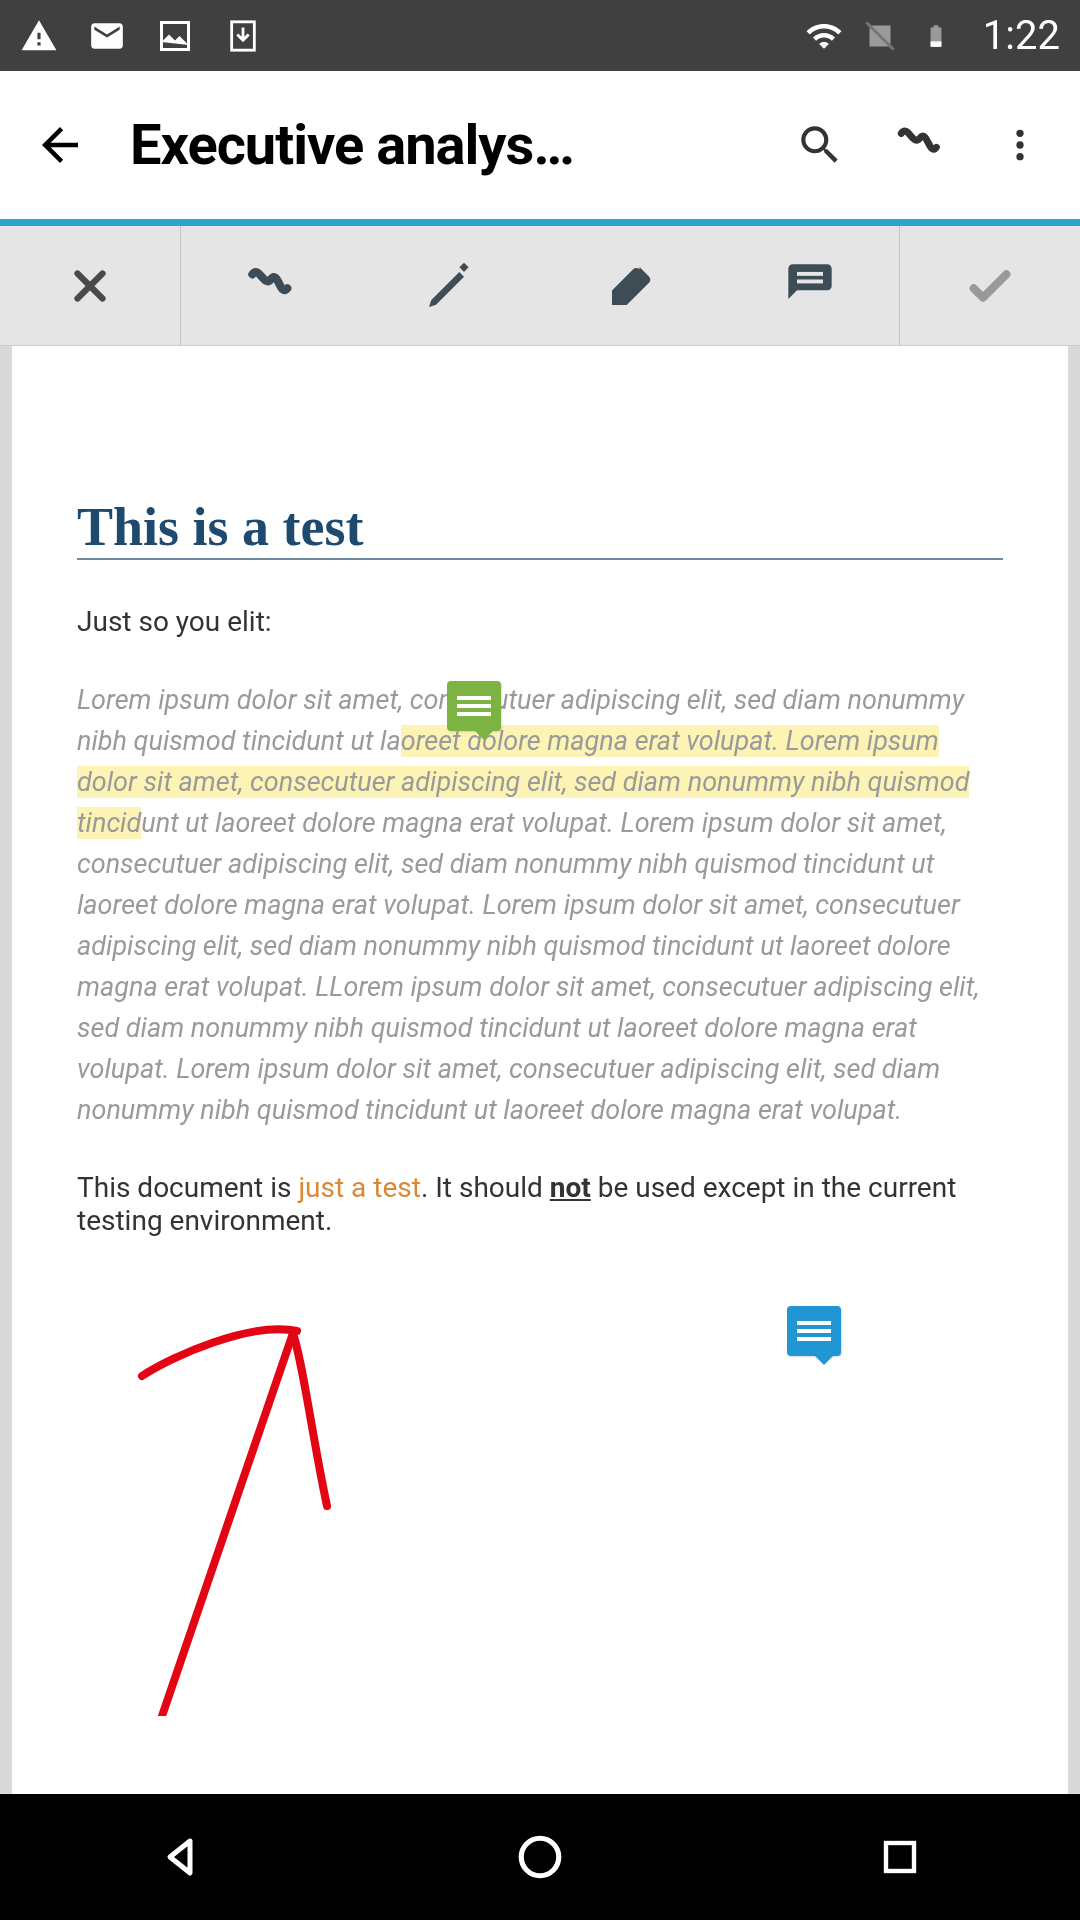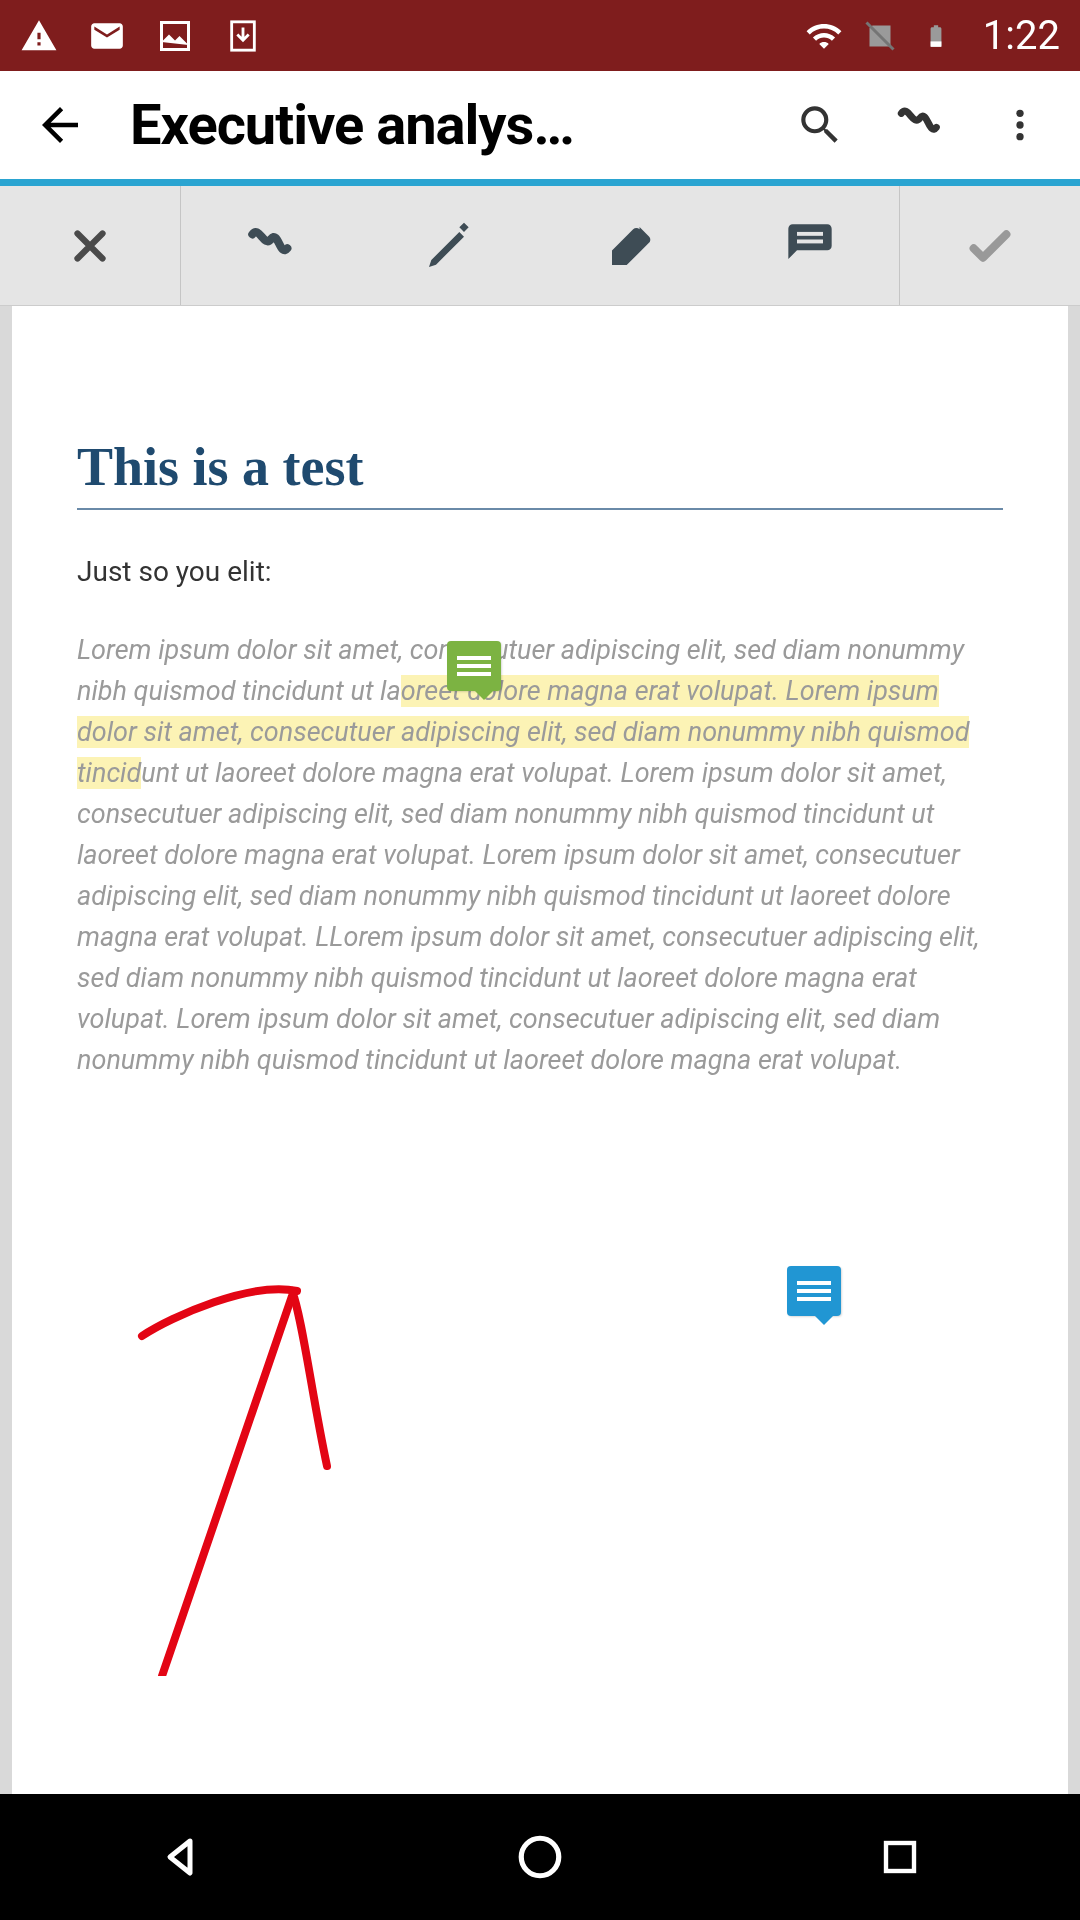--- a/index.html
+++ b/index.html
@@ -1,40 +1,40 @@
 <!DOCTYPE html>
 <html><head>
 <meta charset="utf-8">
 <style>
   * { margin: 0; padding: 0; box-sizing: border-box; }
   html, body { width: 1080px; height: 1920px; font-family: -apple-system, Roboto, Arial, sans-serif; overflow: hidden; background: #fff; }
 
   
-  .status-bar { height: 71px; background: #7f1d1d; display: flex; align-items: center; padding: 0 20px; color: #fff; }
+  .status-bar { height: 71px; background: #404040; display: flex; align-items: center; padding: 0 20px; color: #fff; }
   .status-left { display: flex; gap: 30px; align-items: center; }
   .status-right { margin-left: auto; display: flex; gap: 18px; align-items: center; }
   .status-time { font-size: 40px; font-weight: 400; margin-left: 10px; }
   .status-icon { width: 38px; height: 38px; display:flex; align-items:center; justify-content:center; }
 
   
-  .app-bar { height: 115px; background: #fff; display: flex; align-items: center; padding: 0 30px; gap: 40px; border-bottom: 7px solid #2aa4d1; }
+  .app-bar { height: 155px; background: #fff; display: flex; align-items: center; padding: 0 30px; gap: 40px; border-bottom: 7px solid #2aa4d1; }
   .app-title { font-size: 56px; font-weight: 700; color: #000; flex: 1; white-space: nowrap; overflow: hidden; text-overflow: ellipsis; letter-spacing: -1px; }
   .icon-btn { width: 60px; height: 60px; display: flex; align-items: center; justify-content: center; color: #333; cursor: pointer; }
 
   
   .draw-toolbar { height: 120px; background: #e5e5e5; border-bottom: 1px solid #ccc; display: flex; }
   .draw-btn { flex: 1; display: flex; align-items: center; justify-content: center; color: #4a4a4a; cursor: pointer; }
   .draw-btn.sep-left { border-left: 1px solid #c5c5c5; }
   .draw-btn.sep-right { border-right: 1px solid #c5c5c5; }
   .draw-btn.dim { color: #999; }
 
   
   .doc-wrap { background: #d9d9d9; height: 1540px; padding: 0 12px; }
   .doc-page { background: #fff; height: 100%; padding: 130px 65px 40px; position: relative; }
-  .doc-title { font-family: Georgia, serif; font-size: 54px; color: #1f4a6f; padding-bottom: 10px; border-bottom: 2px solid #6a8aa8; margin-bottom: 45px; }
+  .doc-title { font-family: Georgia, serif; font-size: 54px; color: #1f4a6f; border-bottom: 2px solid #6a8aa8; margin-bottom: 45px; margin-top: 20px; }
   .doc-subtitle { font-size: 28px; color: #333; margin-bottom: 42px; }
   .doc-body { font-size: 27px; line-height: 1.52; color: #9a9a9a; font-style: italic; margin-bottom: 40px; }
   .hl { background: #fcf3b5; }
   .doc-footer { font-size: 28px; color: #333; }
   .orange-link { color: #d98936; }
   .underline-bold { font-weight: 700; text-decoration: underline; }
 
   
   .comment-badge { position: absolute; width: 54px; height: 50px; border-radius: 4px; display: flex; flex-direction: column; justify-content: center; align-items: center; gap: 4px; box-shadow: 1px 1px 2px rgba(0,0,0,0.15); }
   .comment-badge::after { content: ""; position: absolute; bottom: -9px; right: 8px; border: 9px solid transparent; border-top-color: inherit; border-bottom: none; }
@@ -172,20 +172,23 @@
         <div class="comment-line"></div>
     </div>
 
     <h1 class="doc-title">This is a test</h1>
     <p class="doc-subtitle">Just so you elit:</p>
 
     <p class="doc-body">
       <span>Lorem ipsum dolor sit amet, consecutuer adipiscing elit, sed diam nonummy nibh quismod tincidunt ut la</span><span class="hl">oreet dolore magna erat volupat.  Lorem ipsum dolor sit amet, consecutuer adipiscing elit, sed diam nonummy nibh quismod tincid</span><span>unt ut laoreet dolore magna erat volupat.  Lorem ipsum dolor sit amet, consecutuer adipiscing elit, sed diam nonummy nibh quismod tincidunt ut laoreet dolore magna erat volupat.  Lorem ipsum dolor sit amet, consecutuer adipiscing elit, sed diam nonummy nibh quismod tincidunt ut laoreet dolore magna erat volupat.  LLorem ipsum dolor sit amet, consecutuer adipiscing elit, sed diam nonummy nibh quismod tincidunt ut laoreet dolore magna erat volupat.  Lorem ipsum dolor sit amet, consecutuer adipiscing elit, sed diam nonummy nibh quismod tincidunt ut laoreet dolore magna erat volupat.</span>
     </p>
 
+    <p class="doc-footer">
+      <span>This document is </span><span class="orange-link">just a test</span><span>. It should </span><span class="underline-bold">not</span><span> be used except in the current testing environment.</span>
+    </p>
 
     <div class="comment-badge blue" style="left:775px; top:960px;">
       <div class="comment-line"></div>
         <div class="comment-line"></div>
         <div class="comment-line"></div>
     </div>
 
     <svg class="arrow-svg" viewBox="0 0 250 400">
       <path d="M30 400 L160 20"></path>
       <path d="M10 60 C40 40 120 5 165 15"></path>

